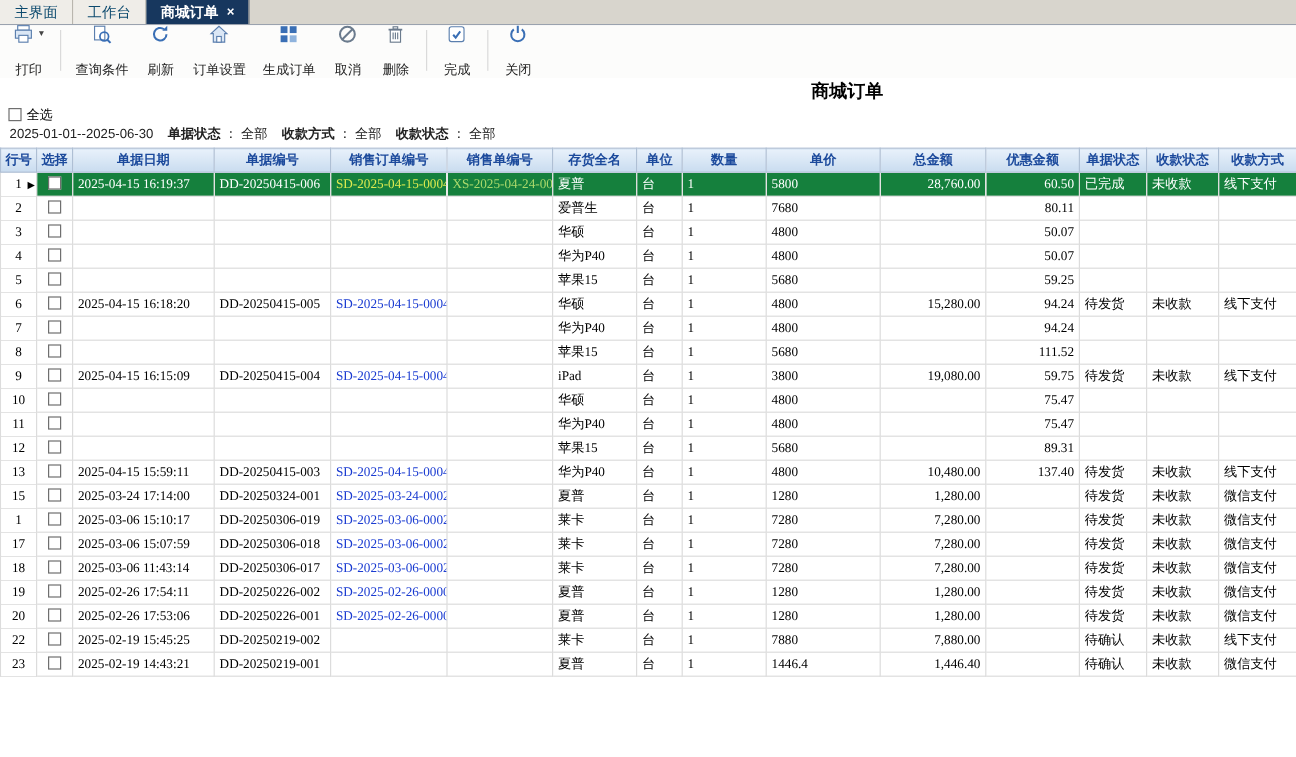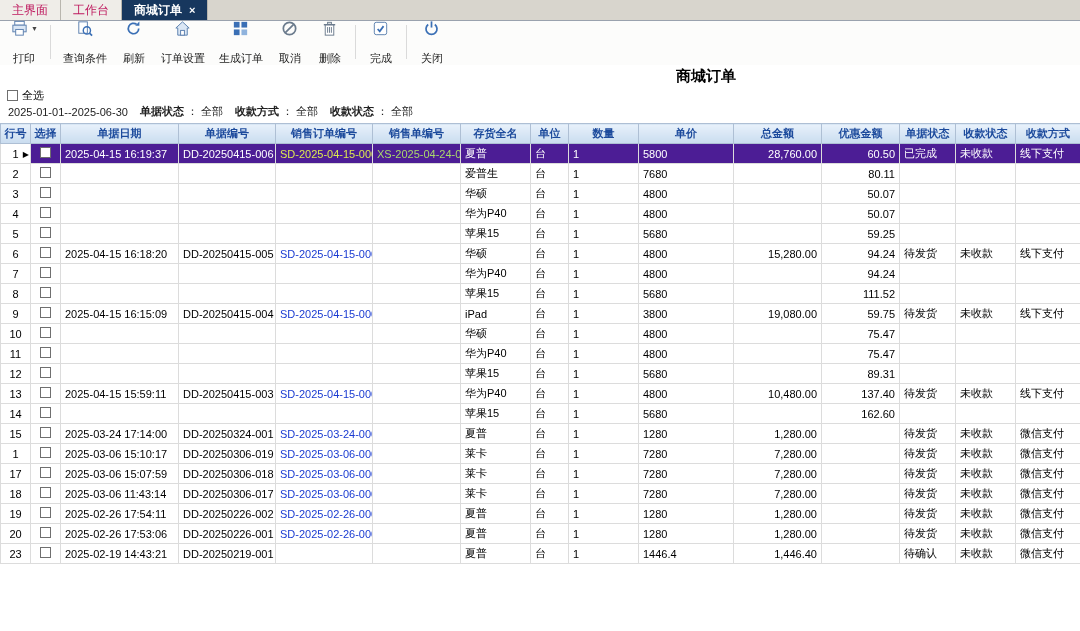--- a/index.html
+++ b/index.html
@@ -12,21 +12,21 @@
   }
 
   
   .tabbar {
     height: 21px; background: #d8d5cd;
     display: flex; align-items: stretch;
     border-bottom: 1px solid #9aa2ae;
   }
   .tab {
     display: flex; align-items: center; gap: 7px;
-    padding: 0 12px; font-size: 12px; color: #be185d;
+    padding: 0 12px; font-size: 12px; color: #0c4a6e;
     background: #efede8; border-right: 1px solid #b9b6ae;
     cursor: default; white-space: nowrap;
   }
   .tab.active { background: #17375e; color: #fff; font-weight: bold; }
   .tab .close { font-size: 11px; font-weight: bold; cursor: pointer; }
 
   
   .toolbar {
     height: 44px; display: flex; align-items: center;
     padding: 1px 3px 3px; background: #fcfcfb;
@@ -46,38 +46,38 @@
   .page-title { position: absolute; left: 676px; top: 2px; font-size: 15px; font-weight: bold; color: #000; }
 
   .selectall-row { height: 16px; display: flex; align-items: center; gap: 4px; padding-left: 7px; font-size: 11px; color: #000; }
   .cb { width: 11px; height: 11px; border: 1px solid #6f6f6f; background: #fff; display: inline-block; flex: 0 0 11px; }
 
   .filter-row { height: 17px; display: flex; align-items: center; padding-left: 8px; font-size: 11px; color: #222; text-align: center; }
   .filter-row .flabel { font-weight: bold; margin-left: 12px; }
   .filter-row .fsep { margin: 0 3px; }
 
   
-  .grid-wrap { margin-top: 3px; }
+  .grid-wrap { margin-top: 3px; font-family: Liberation Serif, serif; }
   table { border-collapse: collapse; table-layout: fixed; width: 1080px; font-size: 11px; }
   th {
     height: 20px; padding: 0 2px;
     background: linear-gradient(#e8f1fb, #c9dcef);
     border: 1px solid #aebfd4;
     color: #1c4a9c; font-weight: bold; text-align: center;
     overflow: hidden; white-space: nowrap;
   }
   td {
     height: 20px; padding: 0 4px;
     border: 1px solid #dcdcdc; color: #000;
     overflow: hidden; white-space: nowrap; background: #fff;
   }
   td.c { text-align: center; padding: 0 1px; }
   td.r { text-align: right; }
   .link { color: #1a3bd1; cursor: pointer; }
-  tr.selected td { background: #4c1d95; color: #fff; }
+  tr.selected td { background: #15803d; color: #fff; }
   tr.selected td.rowno-cell { background: #fff; color: #000; }
   tr.selected .link { color: #dce94f; }
   tr.selected .link-xs { color: #a9d86b; }
   .rowno-cell { position: relative; text-align: center; padding: 0 1px; }
   .row-marker { position: absolute; right: 1px; top: 50%; transform: translateY(-50%); font-size: 8px; color: #000; }
 </style>
 </head>
 <body>
 
 <div class="app">
@@ -461,37 +461,20 @@
             <td>台</td>
             <td>1</td>
             <td>4800</td>
             <td class="r">10,480.00</td>
             <td class="r">137.40</td>
             <td>待发货</td>
             <td>未收款</td>
             <td>线下支付</td>
           </tr>
           <tr>
-            <td class="rowno-cell">14</td>
-            <td class="c"><span class="cb"></span></td>
-            <td></td>
-            <td></td>
-            <td></td>
-            <td></td>
-            <td>苹果15</td>
-            <td>台</td>
-            <td>1</td>
-            <td>5680</td>
-            <td class="r"></td>
-            <td class="r">162.60</td>
-            <td></td>
-            <td></td>
-            <td></td>
-          </tr>
-          <tr>
             <td class="rowno-cell">15</td>
             <td class="c"><span class="cb"></span></td>
             <td>2025-03-24 17:14:00</td>
             <td>DD-20250324-001</td>
             <td><span class="link">SD-2025-03-24-00027</span></td>
             <td></td>
             <td>夏普</td>
             <td>台</td>
             <td>1</td>
             <td>1280</td>
@@ -578,20 +561,37 @@
             <td></td>
             <td>夏普</td>
             <td>台</td>
             <td>1</td>
             <td>1280</td>
             <td class="r">1,280.00</td>
             <td class="r"></td>
             <td>待发货</td>
             <td>未收款</td>
             <td>微信支付</td>
+          </tr>
+          <tr>
+            <td class="rowno-cell">22</td>
+            <td class="c"><span class="cb"></span></td>
+            <td>2025-02-19 15:45:25</td>
+            <td>DD-20250219-002</td>
+            <td></td>
+            <td></td>
+            <td>莱卡</td>
+            <td>台</td>
+            <td>1</td>
+            <td>7880</td>
+            <td class="r">7,880.00</td>
+            <td class="r"></td>
+            <td>待确认</td>
+            <td>未收款</td>
+            <td>线下支付</td>
           </tr>
           <tr>
             <td class="rowno-cell">23</td>
             <td class="c"><span class="cb"></span></td>
             <td>2025-02-19 14:43:21</td>
             <td>DD-20250219-001</td>
             <td></td>
             <td></td>
             <td>夏普</td>
             <td>台</td>

